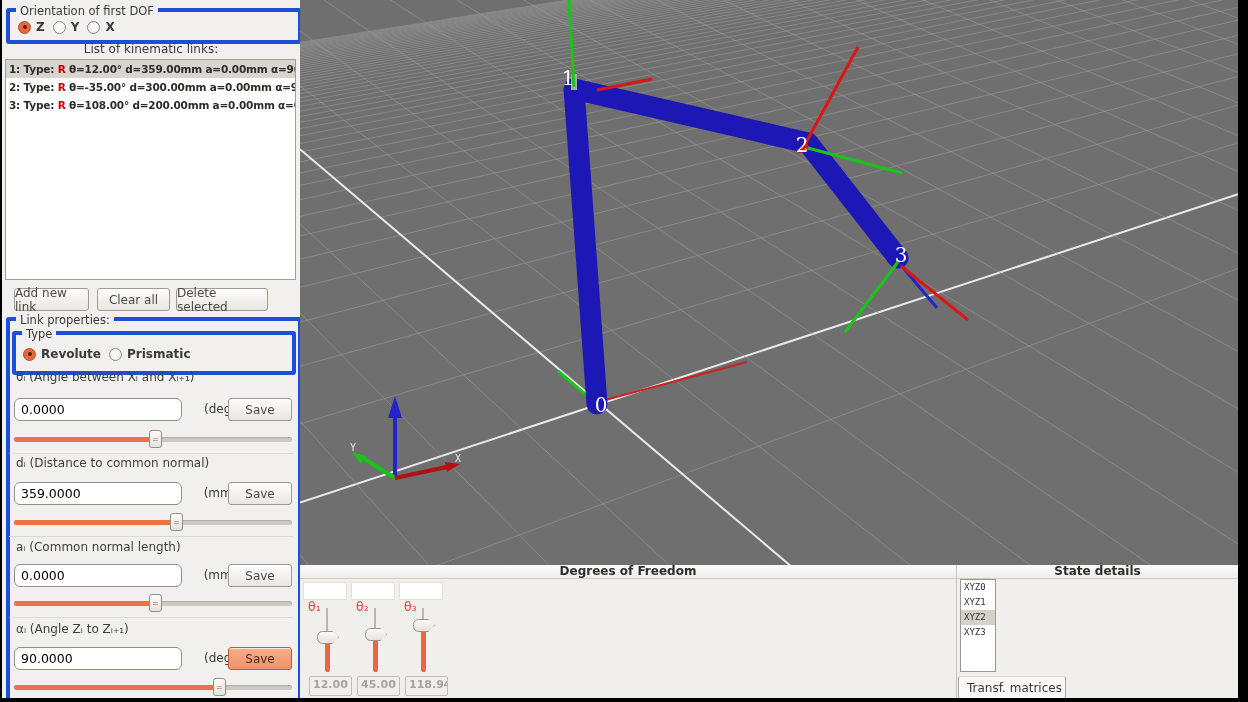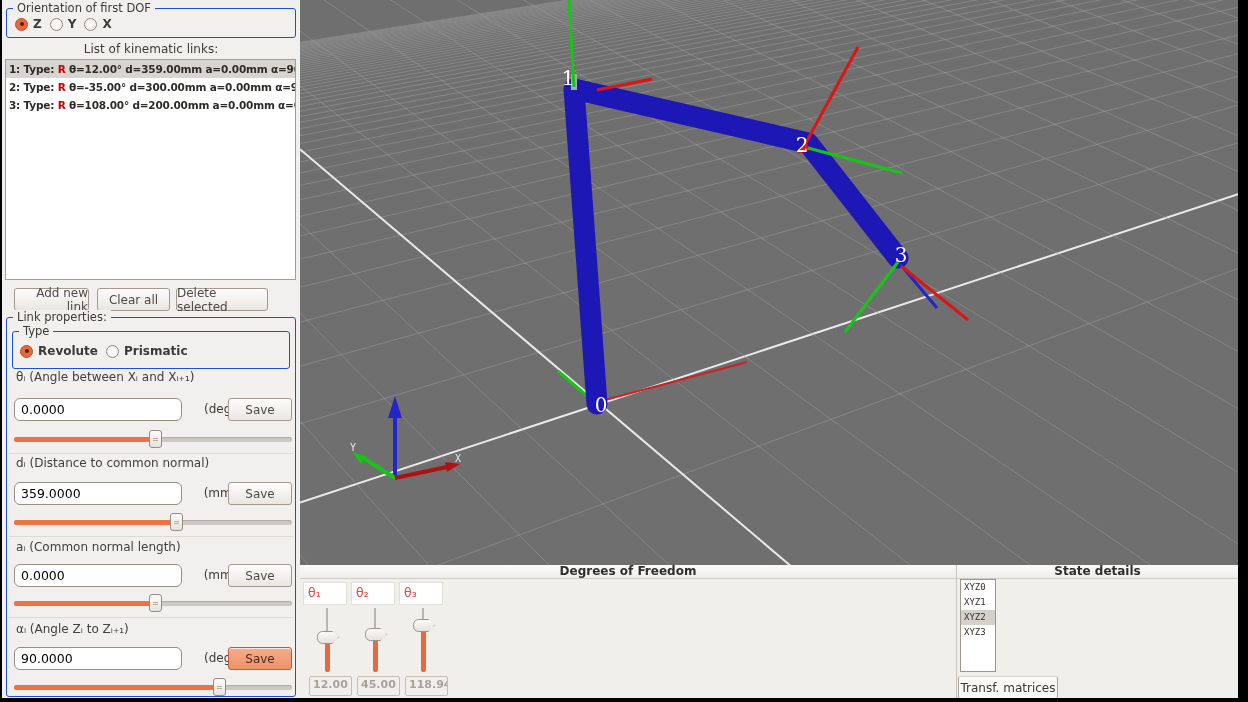--- a/index.html
+++ b/index.html
@@ -2,21 +2,21 @@
 <html><head>
 <meta charset="utf-8">
 <style>
   html,body{margin:0;padding:0;background:#000;}
   #app{position:relative;width:1248px;height:702px;background:#000;overflow:hidden;
        font-family:"DejaVu Sans","Liberation Sans",sans-serif;color:#3c3a36;}
 
   
   #sidebar{position:absolute;left:2px;top:0;width:298px;height:698px;background:#f2f0ee;
            border-right:1px solid #8f8a82;}
-  .frame{position:absolute;border:1px solid #1d4ed8;border-radius:3px;}
+  .frame{position:absolute;border:4px solid #1d4ed8;border-radius:3px;}
   .flabel{position:absolute;top:-8px;left:6px;background:#f2f0ee;padding:0 4px;
           font-size:11.5px;color:#3c3a36;white-space:nowrap;}
   .radio-row{position:absolute;display:flex;align-items:center;gap:8px;}
   .radio-opt{display:flex;align-items:center;gap:5px;}
   .radio{width:13px;height:13px;border-radius:50%;background:radial-gradient(#fff,#eceae7);
          border:1px solid #8f887e;box-sizing:border-box;position:relative;}
   .radio.sel{background:#e8683e;border-color:#b84f28;}
   .radio.sel::after{content:"";position:absolute;left:3.5px;top:3.5px;width:4px;height:4px;
          border-radius:50%;background:#58220f;}
   .radio-lbl{font-size:12px;font-weight:bold;color:#3c3a36;}
@@ -51,43 +51,43 @@
   
   #viewport{position:absolute;left:300px;top:0;width:938px;height:565px;background:#6f6f6f;}
 
   
   .panel{position:absolute;top:565px;height:133px;background:#f1efec;}
   .phead{position:absolute;left:0;top:0;width:100%;height:13px;
          background:linear-gradient(#fcfbfa,#efede9);border-bottom:1px solid #cfcbc5;
          font-size:12px;font-weight:bold;color:#2f2e2a;text-align:center;line-height:13px;}
   #dof-panel{left:300px;width:657px;border-right:1px solid #c8c4be;box-sizing:border-box;}
   #state-panel{left:957px;width:281px;}
-  .dof-lblbox{position:absolute;top:17px;width:44px;height:23px;background:#fff;
+  .dof-lblbox{position:absolute;top:17px;width:44px;height:17px;background:#fff;
               border:1px solid #e2dfda;box-sizing:border-box;font-size:12.5px;
-              padding:2px 0 0 4px;color:#ef4444;}
+              padding:16px 0 0 4px;color:#ef4444;}
   .vtrack{position:absolute;width:2px;background:#b9b5af;}
   .vfill{position:absolute;width:5px;background:#e86a3c;border-radius:2px;}
   .vhandle{position:absolute;width:22px;height:13px;background:linear-gradient(#fbfaf8,#e6e2dd);
            border:1px solid #9a938a;box-sizing:border-box;border-radius:6px 7px 7px 6px;
            clip-path:polygon(0 0,70% 0,100% 50%,70% 100%,0 100%);}
   .dof-valbox{position:absolute;top:111px;width:38px;height:17px;border:1px solid #c3beb6;
               border-radius:2px;font-size:11px;color:#a8a29a;padding:1px 0 0 3px;
               box-sizing:content-box;overflow:hidden;white-space:nowrap;font-weight:bold;}
   #state-list{position:absolute;left:3px;top:14px;width:36px;height:93px;background:#fff;
               border:1px solid #9d968c;box-sizing:border-box;overflow:hidden;}
   .state-row{height:15px;line-height:15px;font-family:"DejaVu Sans Mono","Liberation Mono",monospace;
              font-size:9px;color:#33312e;padding-left:3px;}
   .state-row.sel{background:#d4d1cb;}
   #matrix-box{position:absolute;left:38px;top:14px;width:200px;height:93px;background:#fff;
               border:1px solid #9d968c;box-sizing:border-box;padding:3px 0 0 6px;overflow:hidden;}
   .mrow{font-family:"DejaVu Sans Mono","Liberation Mono",monospace;font-size:9.5px;
         line-height:10.5px;color:#3b3935;white-space:pre;}
   #state-tab{position:absolute;left:1px;top:111px;width:98px;height:22px;background:#fbf9f7;
              border:1px solid #aaa49a;border-top-color:#d8d4cE;border-radius:2px 2px 4px 4px;
-             font-size:12px;color:#3a3834;display:flex;align-items:center;justify-content:center;}
+             font-size:12px;color:#3a3834;display:flex;align-items:center;padding-left:8px;}
   #edge-right{position:absolute;left:1238px;top:0;width:10px;height:702px;background:#000;}
   #edge-bottom{position:absolute;left:0;top:698px;width:1248px;height:4px;background:#000;}
 </style>
 </head>
 <body>
 
 <div id="app">
 
   <aside id="sidebar">
 
@@ -110,21 +110,21 @@
     </div>
 
     <div id="list-title">List of kinematic links:</div>
 
     <div id="listbox">
         <div class="link-row sel"><span>1: </span><span>Type: </span><span class="red">R</span><span> θ=12.00° d=359.00mm a=0.00mm α=90.00°</span></div>
         <div class="link-row"><span>2: </span><span>Type: </span><span class="red">R</span><span> θ=-35.00° d=300.00mm a=0.00mm α=90.00°</span></div>
         <div class="link-row"><span>3: </span><span>Type: </span><span class="red">R</span><span> θ=108.00° d=200.00mm a=0.00mm α=0.00°</span></div>
       </div>
 
-    <div class="gbtn" style="left:12px;top:288px;width:75px;text-align:right;">
+    <div class="gbtn" style="left:12px;top:288px;width:75px;">
       <span>Add new link</span>
       </div>
     <div class="gbtn" style="left:95px;top:288px;width:73px;">
       <span>Clear all</span>
       </div>
     <div class="gbtn" style="left:174px;top:288px;width:92px;">
       <span>Delete selected</span>
       </div>
 
     <div class="frame" style="left:10px;top:331px;width:276px;height:36px;">

